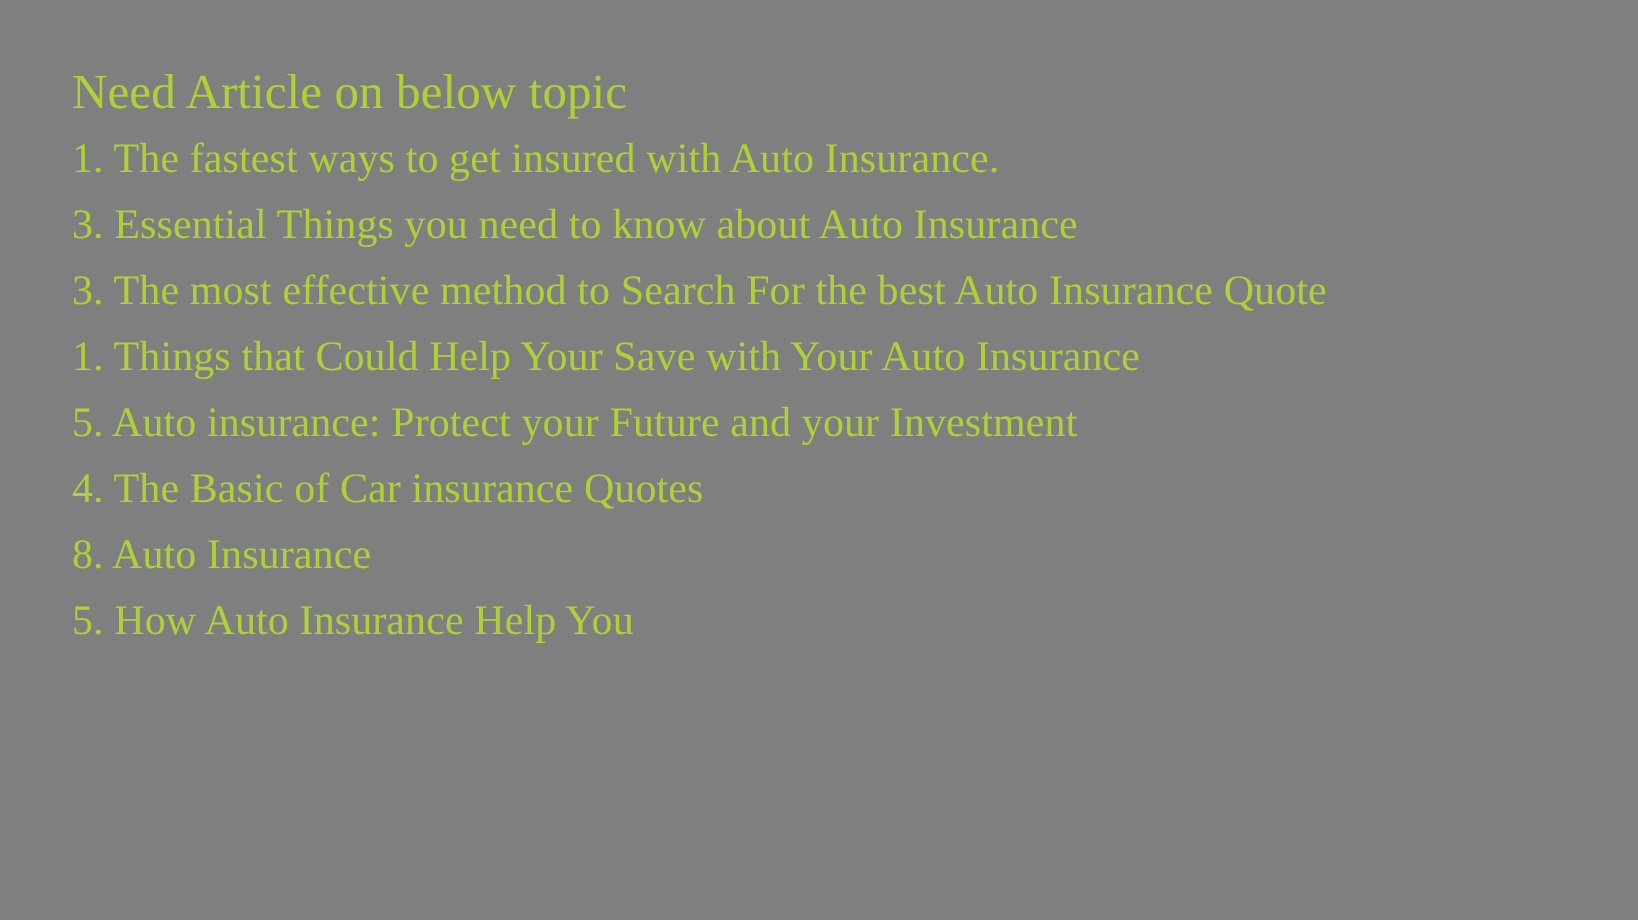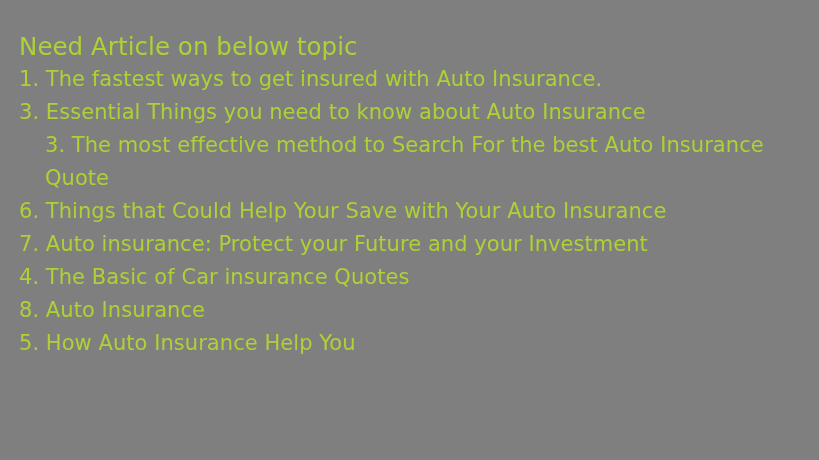--- a/index.html
+++ b/index.html
@@ -16,57 +16,57 @@
   }
   .slide {
     position: relative;
     width: 819px;
     height: 460px;
     background: #7f7f7f;
     box-sizing: border-box;
   }
   .text-block {
     position: absolute;
-    left: 19px;
+    left: 36px;
     top: 30px;
     width: 760px;
+    font-family: Liberation Serif, serif;
   }
   .line {
     color: #aed136;
     font-size: 21px;
     line-height: 33px;
     letter-spacing: 0.05px;
     white-space: pre;
     font-weight: 400;
   }
   .line.heading {
     font-size: 24.5px;
   }
   .line.wrap {
     white-space: normal;
-    margin-left: 26px;
   }
 </style>
 </head>
 <body>
 
 <div class="slide">
   <div class="text-block">
 
     <div class="line heading">Need Article on below topic</div>
 
     <div class="line">1. The fastest ways to get insured with Auto Insurance.</div>
 
     <div class="line">3. Essential Things you need to know about Auto Insurance</div>
 
     <div class="line wrap">3. The most effective method to Search For the best Auto Insurance Quote</div>
 
-    <div class="line">6. Things that Could Help Your Save with Your Auto Insurance</div>
+    <div class="line">1. Things that Could Help Your Save with Your Auto Insurance</div>
 
-    <div class="line">7. Auto insurance: Protect your Future and your Investment</div>
+    <div class="line">5. Auto insurance: Protect your Future and your Investment</div>
 
     <div class="line">4. The Basic of Car insurance Quotes</div>
 
     <div class="line">8. Auto Insurance</div>
 
     <div class="line">5. How Auto Insurance Help You</div>
 
   </div>
 </div>
 

